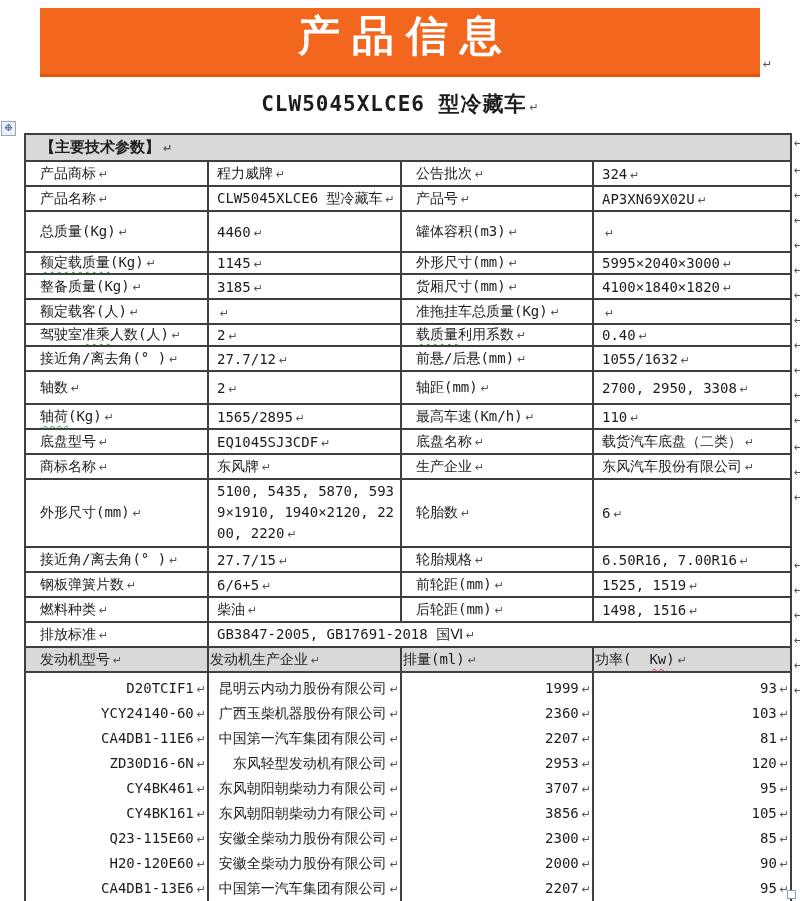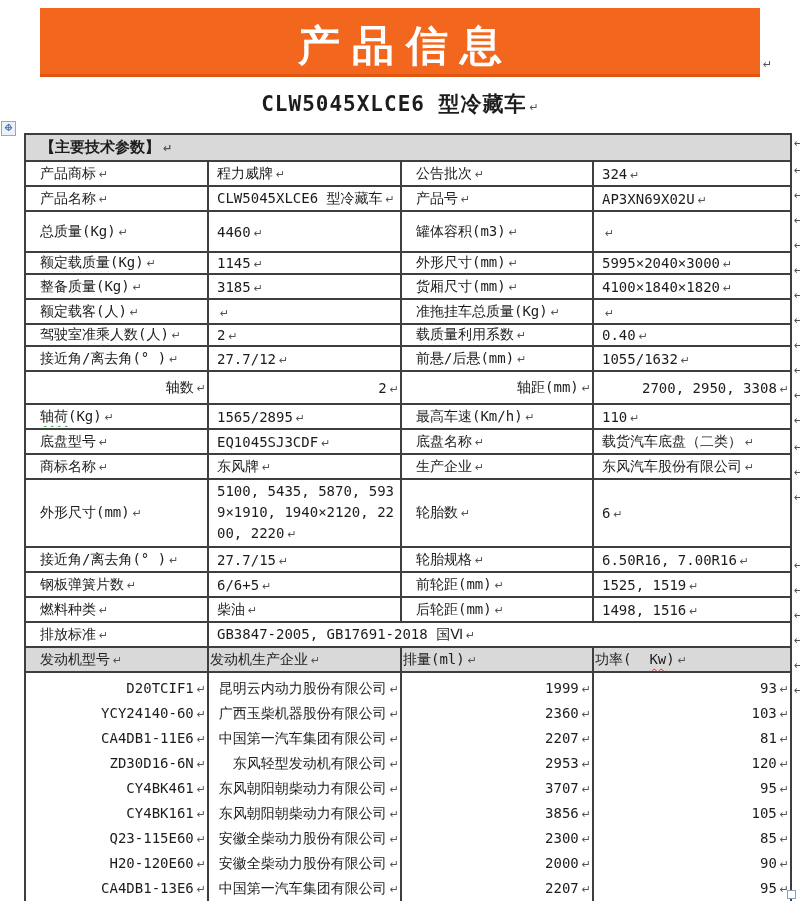--- a/index.html
+++ b/index.html
@@ -1,35 +1,35 @@
 <!DOCTYPE html>
 <html><head>
 <meta charset="utf-8">
 <style>
   html,body{margin:0;padding:0;background:#ffffff;}
   .page{position:relative;width:800px;height:901px;background:#ffffff;overflow:hidden;
         font-family:"DejaVu Sans Mono","Liberation Serif",serif;color:#1c1c1c;}
   
   .banner{position:absolute;left:40px;top:8px;width:720px;height:66px;
           background:#F2661D;border-bottom:3px solid #e0560f;
-          display:flex;align-items:flex-end;justify-content:center;}
+          display:flex;align-items:flex-start;justify-content:center;}
   .banner span{font-family:"DejaVu Sans","Liberation Sans",sans-serif;font-weight:900;
                font-size:42px;color:#ffffff;letter-spacing:12px;text-indent:12px;}
   
   .title-row{position:absolute;left:0;top:90px;width:800px;text-align:center;}
   .doc-title{font-weight:bold;font-size:21px;letter-spacing:1px;}
   
   .mk{font-size:11px;color:#545454;margin-left:3px;font-family:"DejaVu Sans",sans-serif;}
   .mk.abs{position:absolute;margin:0;}
   
   .tbl-wrap{position:absolute;left:24px;top:133px;width:766px;}
   table{width:100%;border-collapse:collapse;table-layout:fixed;}
   td{border:2px solid #3e3e3e;font-size:14px;overflow:hidden;white-space:nowrap;
      vertical-align:middle;}
-  td.lab{padding-left:14px;border-radius:9px;}
+  td.lab{padding-left:14px;}
   td.val{padding-left:8px;}
   tr.sec td{background:#D9D9D9;font-weight:bold;font-size:15px;padding-left:14px;}
   tr.ehead td{background:#D9D9D9;}
   tr.ehead td:first-child{padding-left:14px;}
   tr.ehead td{}
   td.wrapcell{white-space:normal;word-break:break-all;line-height:21px;padding-right:6px;}
   tr.eblock td{vertical-align:top;padding-top:3px;}
   tr.eblock td:first-child{padding-left:14px;}
   tr.eblock td{padding-left:8px;}
   .eline{height:25px;line-height:25px;text-align:right;}
@@ -118,21 +118,21 @@
             <td class="val">2<span class="mk">↵</span></td>
             <td class="lab"><span class="wavy-green">载质量</span>利用系数<span class="mk">↵</span></td>
             <td class="val">0.40<span class="mk">↵</span></td>
           </tr>
           <tr style="height: 25px;">
             <td class="lab">接近角/离去角(° )<span class="mk">↵</span></td>
             <td class="val">27.7/12<span class="mk">↵</span></td>
             <td class="lab">前悬/后悬(mm)<span class="mk">↵</span></td>
             <td class="val">1055/1632<span class="mk">↵</span></td>
           </tr>
-          <tr style="height: 33px; text-align: right;">
+          <tr style="height: 33px;">
             <td class="lab">轴数<span class="mk">↵</span></td>
             <td class="val">2<span class="mk">↵</span></td>
             <td class="lab">轴距(mm)<span class="mk">↵</span></td>
             <td class="val">2700, 2950, 3308<span class="mk">↵</span></td>
           </tr>
           <tr style="height: 25px; padding-left: 32px;">
             <td class="lab"><span class="wavy-green">轴荷</span>(Kg)<span class="mk">↵</span></td>
             <td class="val">1565/2895<span class="mk">↵</span></td>
             <td class="lab">最高车速(Km/h)<span class="mk">↵</span></td>
             <td class="val">110<span class="mk">↵</span></td>

